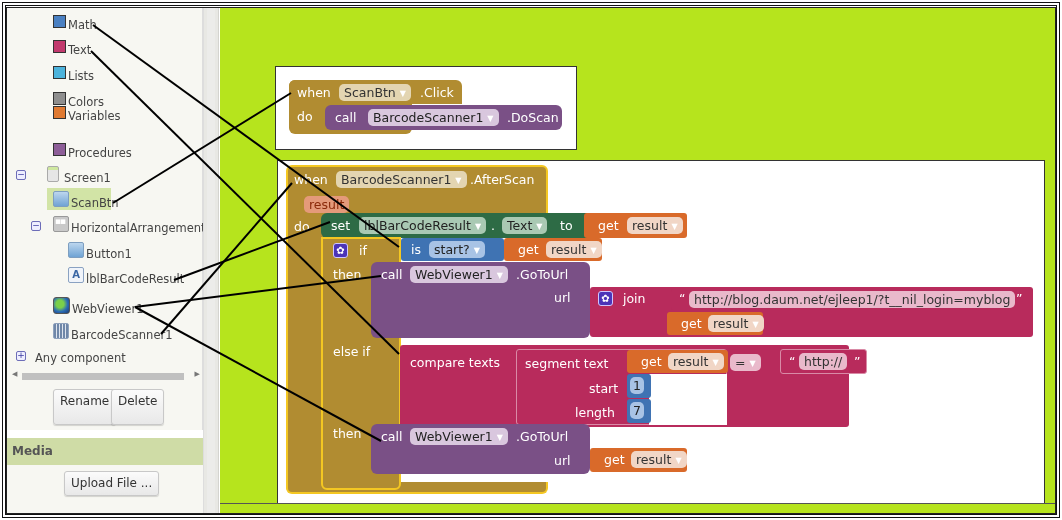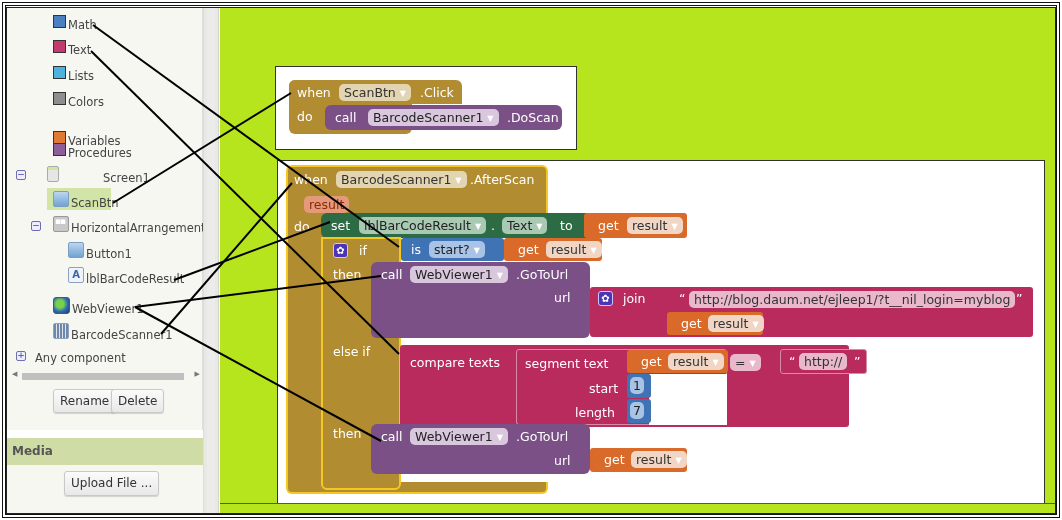--- a/index.html
+++ b/index.html
@@ -18,21 +18,21 @@
   .ic-button { background: linear-gradient(#bcd6ee, #6fa3d4); border: 1px solid #7d9ec0; }
   .ic-harr { background: #c9c9c9; border: 1px solid #999; position: relative; }
   .ic-harr::before { content: "▪▪"; position: absolute; left: 1px; top: -1px; font-size: 9px; color: #fff; letter-spacing: -1px; }
   .ic-label { background: #f0f4fa; border: 1px solid #8aa2c2; color: #3a67a5; font-size: 10px; font-weight: bold; text-align: center; line-height: 14px; }
   .ic-web { border-radius: 3px; background: radial-gradient(circle at 40% 40%, #7ad04a 0 30%, #2b6bb5 60%, #183c70 100%); border: 1px solid #555; }
   .ic-barcode { background: repeating-linear-gradient(90deg, #6f87a8 0 2px, #dde4ee 2px 3px); border: 1px solid #8fa2bd; }
   .selected-bg { position: absolute; left: 40px; top: 180px; width: 64px; height: 22px; background: #d2e4a6; }
   .hscroll { position: absolute; left: 5px; top: 364px; width: 188px; height: 9px; }
   .hscroll .bar { position: absolute; left: 10px; top: 1px; width: 162px; height: 7px; background: #c0c0c0; }
   .hscroll .arr { position: absolute; top: -2px; font-size: 7px; color: #777; }
-  .btn { position: absolute; height: 24px; padding: 0 6px; border: 1px solid #c8c8c8; border-radius: 3px; background: linear-gradient(#fbfbfb, #e8e8e8); font-size: 12px; color: #333; line-height: 22px; text-align: center; box-shadow: 0 1px 1px rgba(0,0,0,0.15); }
+  .btn { position: absolute; height: 36px; padding: 0 6px; border: 1px solid #c8c8c8; border-radius: 3px; background: linear-gradient(#fbfbfb, #e8e8e8); font-size: 12px; color: #333; line-height: 22px; text-align: center; box-shadow: 0 1px 1px rgba(0,0,0,0.15); }
   .media-panel { position: absolute; left: 0; top: 430px; width: 196px; height: 77px; background: #f7f7f2; }
   .media-header { position: absolute; left: 0; top: 0; width: 196px; height: 27px; background: #cfdca6; font-size: 12px; font-weight: bold; color: #555; line-height: 27px; padding-left: 5px; }
   
   .workspace { position: absolute; left: 213px; top: 0; width: 837px; height: 507px; background: #b6e41d; }
   .ws-bottom { position: absolute; left: 213px; top: 495px; width: 837px; height: 12px; background: #b6e41d; border-top: 1px solid #555; }
   .canvas { position: absolute; background: #fff; border: 1px solid #333; }
   
   .blk { position: absolute; border-radius: 6px; color: #fff; font-family: "DejaVu Sans", sans-serif; font-size: 12.5px; }
   .event { background: #b18c31; }
   .event-sel { background: #b18c31; border: 2px solid #f4c722; }
@@ -74,31 +74,31 @@
       <span>Text</span>
     </div>
     <div class="item" style="left:46px; top:59px;">
       <span class="swatch" style="background:#4cb3dc"></span>
       <span>Lists</span>
     </div>
     <div class="item" style="left:46px; top:85px;">
       <span class="swatch" style="background:#8e8e8e"></span>
       <span>Colors</span>
     </div>
-    <div class="item" style="left:46px; top:124px;">
+    <div class="item" style="left:46px; top:99px;">
       <span class="swatch" style="background:#e07a32"></span>
       <span>Variables</span>
     </div>
     <div class="item" style="left:46px; top:136px;justify-content:center;">
       <span class="swatch" style="background:#8d5e98"></span>
       <span>Procedures</span>
     </div>
 
     <div class="tree-toggle" style="left:9px; top:162px;">−</div>
-    <div class="item" style="left:40px; top:161px;gap:39px;">
+    <div class="item" style="left:40px; top:161px;">
       <span class="comp-icon ic-screen"></span>
       <span style="margin-left:3px">Screen1</span>
     </div>
     <div class="item" style="left:46px; top:186px;">
       <span class="comp-icon ic-button"></span>
       <span>ScanBtn</span>
     </div>
     <div class="tree-toggle" style="left:24px; top:213px;">−</div>
     <div class="item" style="left:46px; top:211px;">
       <span class="comp-icon ic-harr"></span>

